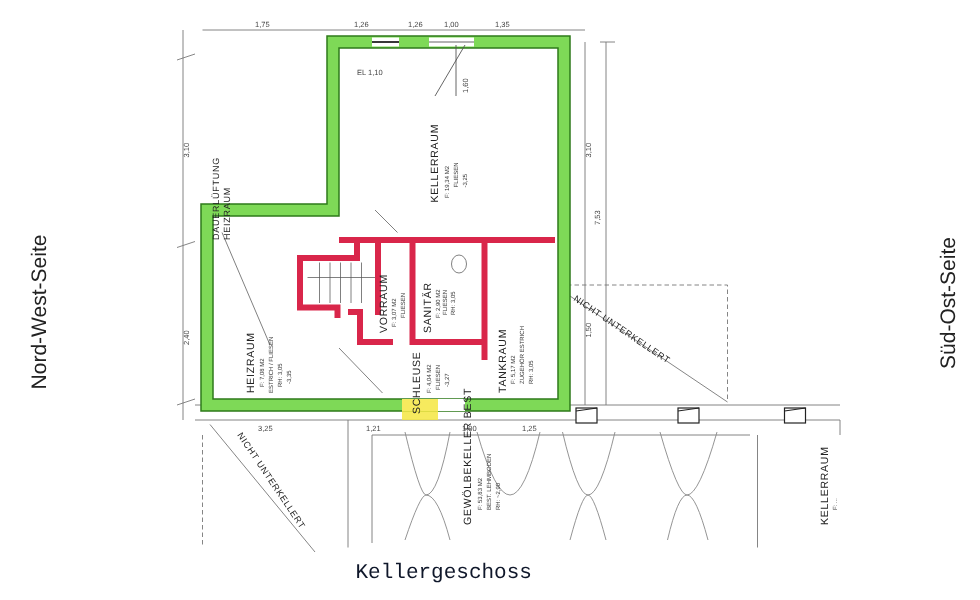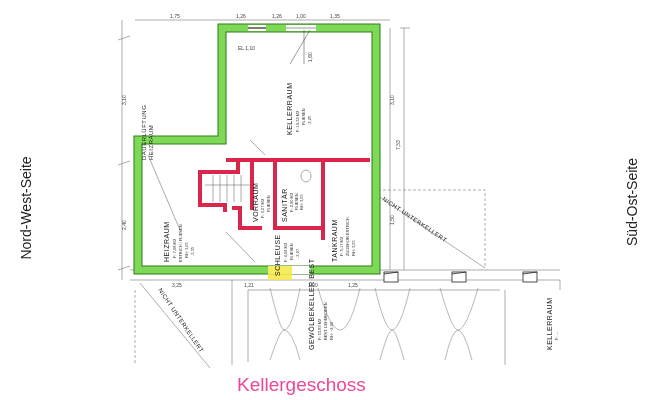--- a/index.html
+++ b/index.html
@@ -1,20 +1,20 @@
 <!DOCTYPE html>
 <html><head>
   <meta charset="utf-8">
   <style>
     html, body { margin: 0; padding: 0; background: #ffffff; }
     body { width: 653px; height: 400px; position: relative; overflow: hidden; font-family: "Liberation Sans", sans-serif; }
     .side-label { position: absolute; font-family: "Liberation Sans", sans-serif; font-size: 14px; color: #222; white-space: nowrap; transform-origin: center center; }
     #nw-label { left: -26px; top: 200px; transform: rotate(-90deg); }
     #so-label { left: 588px; top: 194px; transform: rotate(-90deg); }
-    #caption { position: absolute; left: 237px; top: 374px; font-size: 19px; color: #ec4899; font-family: Liberation Sans, sans-serif; }
+    #caption { position: absolute; left: 237px; top: 374px; font-size: 14px; color: #0f172a; font-family: Liberation Mono, monospace; }
     svg#plan { position: absolute; left: 0; top: 0; }
     .dim { font-family: "Liberation Sans", sans-serif; font-size: 5px; fill: #444; }
     .room { font-family: "Liberation Sans", sans-serif; font-size: 7px; fill: #222; letter-spacing: 0.5px; }
     .small { font-family: "Liberation Sans", sans-serif; font-size: 4px; fill: #333; }
   </style>
 </head>
 <body>
 
 <div id="nw-label" class="side-label">Nord-West-Seite</div>
 <div id="so-label" class="side-label">Süd-Ost-Seite</div>

